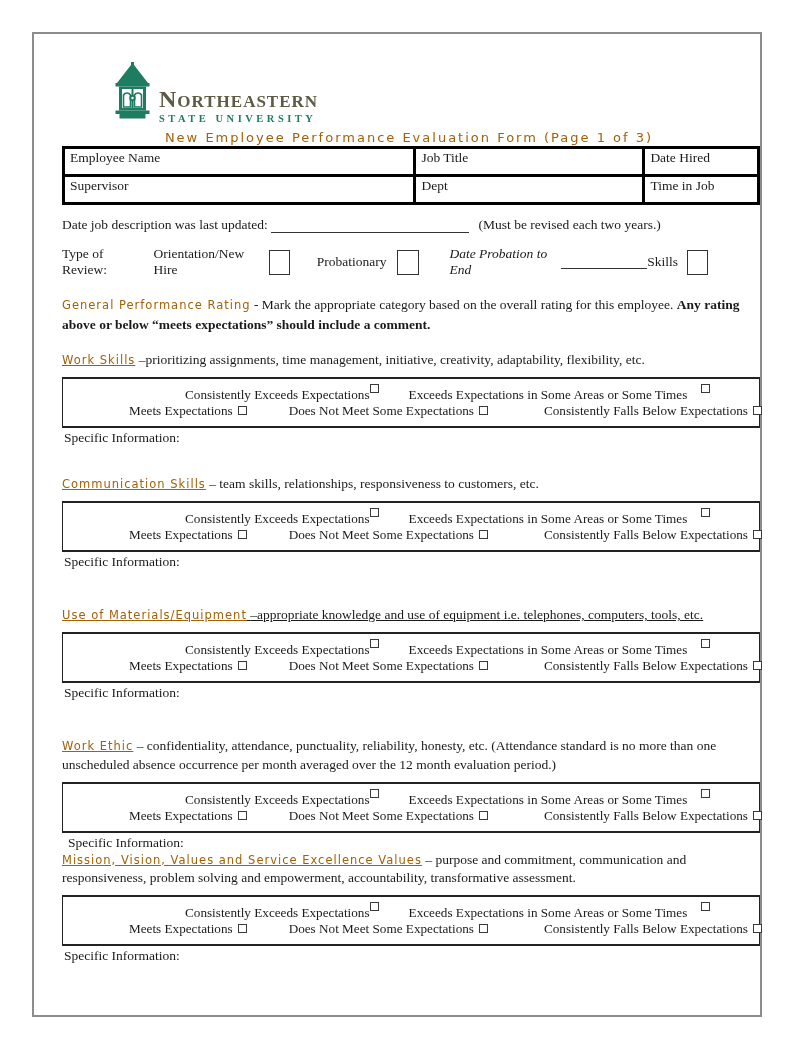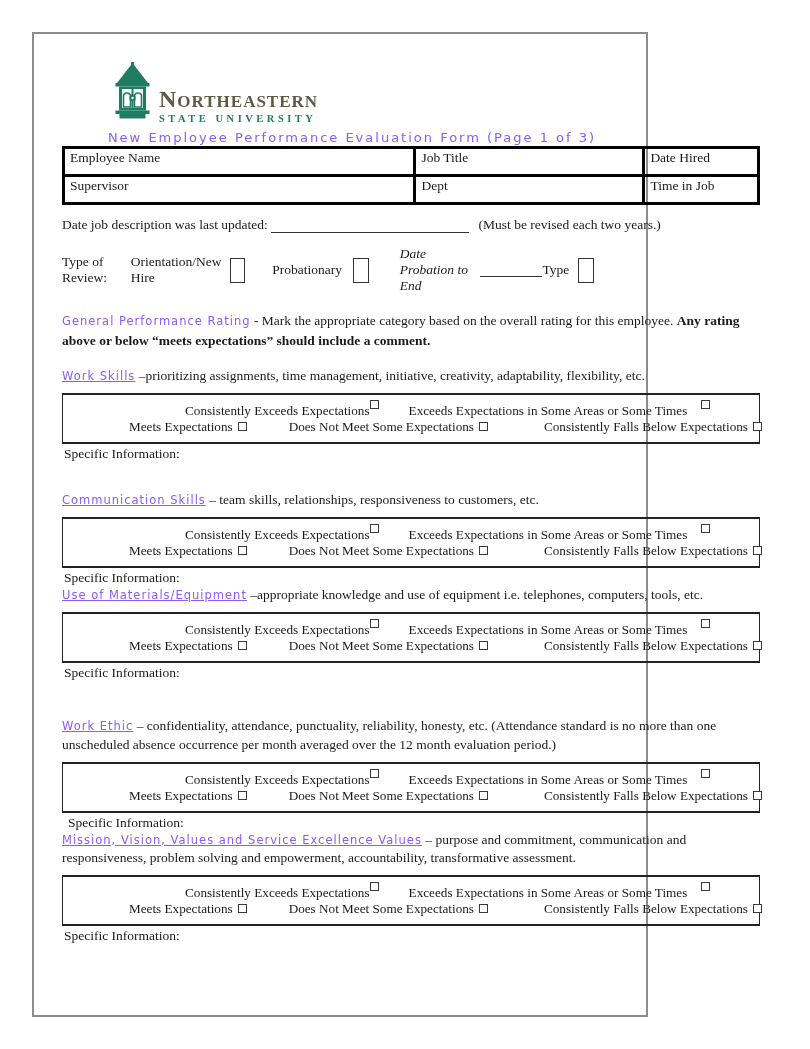--- a/index.html
+++ b/index.html
@@ -1,38 +1,38 @@
 <!DOCTYPE html>
 <html><head>
 <meta charset="utf-8">
 <style>
   * { margin:0; padding:0; box-sizing:border-box; }
   body {
     width:810px; height:1049px; background:#fff; position:relative;
     font-family:"Liberation Serif", serif; color:#1a1a1a; overflow:hidden;
   }
   .sheet {
-    position:absolute; left:32px; top:32px; width:616px; height:985px;
+    position:absolute; left:32px; top:32px; width:730px; height:985px;
     border:2px solid #8c8c8c; background:#fff;
     padding:32px 30px 0 28px;
   }
   
   .logo-row { display:flex; align-items:flex-end; margin-left:52px; height:60px; }
   .logo-text { margin-left:8px; padding-bottom:2px; }
   .logo-name {
     font-family:"Liberation Serif", serif; font-variant:small-caps;
     font-size:24px; font-weight:bold; color:#5d5b45; letter-spacing:1px; line-height:1;
   }
   .logo-sub {
     font-family:"Liberation Serif", serif; font-size:10.5px; font-weight:bold;
     color:#1e7c60; letter-spacing:3.5px; margin-top:2px;
   }
   
   .fancy {
-    font-family:"DejaVu Sans", sans-serif; color:#8b5cf6; font-weight:400;
+    font-family:"DejaVu Sans", sans-serif; color:#a16207; font-weight:400;
   }
   .page-title {
     text-align:center; font-size:13px; letter-spacing:2px; margin-top:4px;
     padding-left:26px; white-space:nowrap;
   }
   
   table.info { width:698px; border-collapse:collapse; margin-top:1px; }
   table.info td {
     border:3px solid #000000; font-size:13.5px; vertical-align:top;
     padding:1px 5px; height:28px;
@@ -120,21 +120,21 @@
   </div>
 
   <div class="review-line">
     <span>Type of Review:</span>
     <span style="margin-left:10px;">Orientation/New Hire</span>
     <span class="bigbox" style="margin-left:8px;"></span>
     <span style="margin-left:27px;">Probationary</span>
     <span class="bigbox" style="margin-left:11px;"></span>
     <span style="margin-left:31px;font-style:italic;">Date Probation to End</span>
     <span class="fill-line" style="width:95px;"></span>
-    <span style="margin-left:auto; margin-right:9px;">Type</span>
+    <span style="margin-left:auto; margin-right:9px;">Skills</span>
     <span class="bigbox" style="margin-right:22px;"></span>
   </div>
 
   <div class="general-para">
     <span class="fancy" style="font-size:11.5px; letter-spacing:1px;">General Performance Rating</span>
     <span>- Mark the appropriate category based on the overall rating for this employee.</span>
     <b>Any rating above or below “meets expectations” should include a comment.</b>
   </div>
 
   <div class="section-head" style="margin-top:17px;">
@@ -158,21 +158,21 @@
   <div class="rating-box">
     <div class="r1">
       <span>Consistently Exceeds Expectations</span><span class="cb raised"></span><span class="gap30"></span><span>Exceeds Expectations in Some Areas or Some Times</span><span class="gap14"></span><span class="cb raised"></span>
     </div>
     <div class="r2">
       <span>Meets Expectations</span><span class="cb inline"></span><span class="gap42"></span><span>Does Not Meet Some Expectations</span><span class="cb inline"></span><span class="gap56"></span><span>Consistently Falls Below Expectations</span><span class="cb inline"></span>
     </div>
   </div>
   <div class="specific"><span>Specific Information:</span></div>
 
-  <div class="section-head" style="">
+  <div class="section-head" style="margin-top:36px;text-decoration:underline;">
     <span class="fancy">Use of Materials/Equipment</span>
     <span>–appropriate knowledge and use of equipment i.e. telephones, computers, tools, etc.</span>
   </div>
   <div class="rating-box">
     <div class="r1">
       <span>Consistently Exceeds Expectations</span><span class="cb raised"></span><span class="gap30"></span><span>Exceeds Expectations in Some Areas or Some Times</span><span class="gap14"></span><span class="cb raised"></span>
     </div>
     <div class="r2">
       <span>Meets Expectations</span><span class="cb inline"></span><span class="gap42"></span><span>Does Not Meet Some Expectations</span><span class="cb inline"></span><span class="gap56"></span><span>Consistently Falls Below Expectations</span><span class="cb inline"></span>
     </div>

